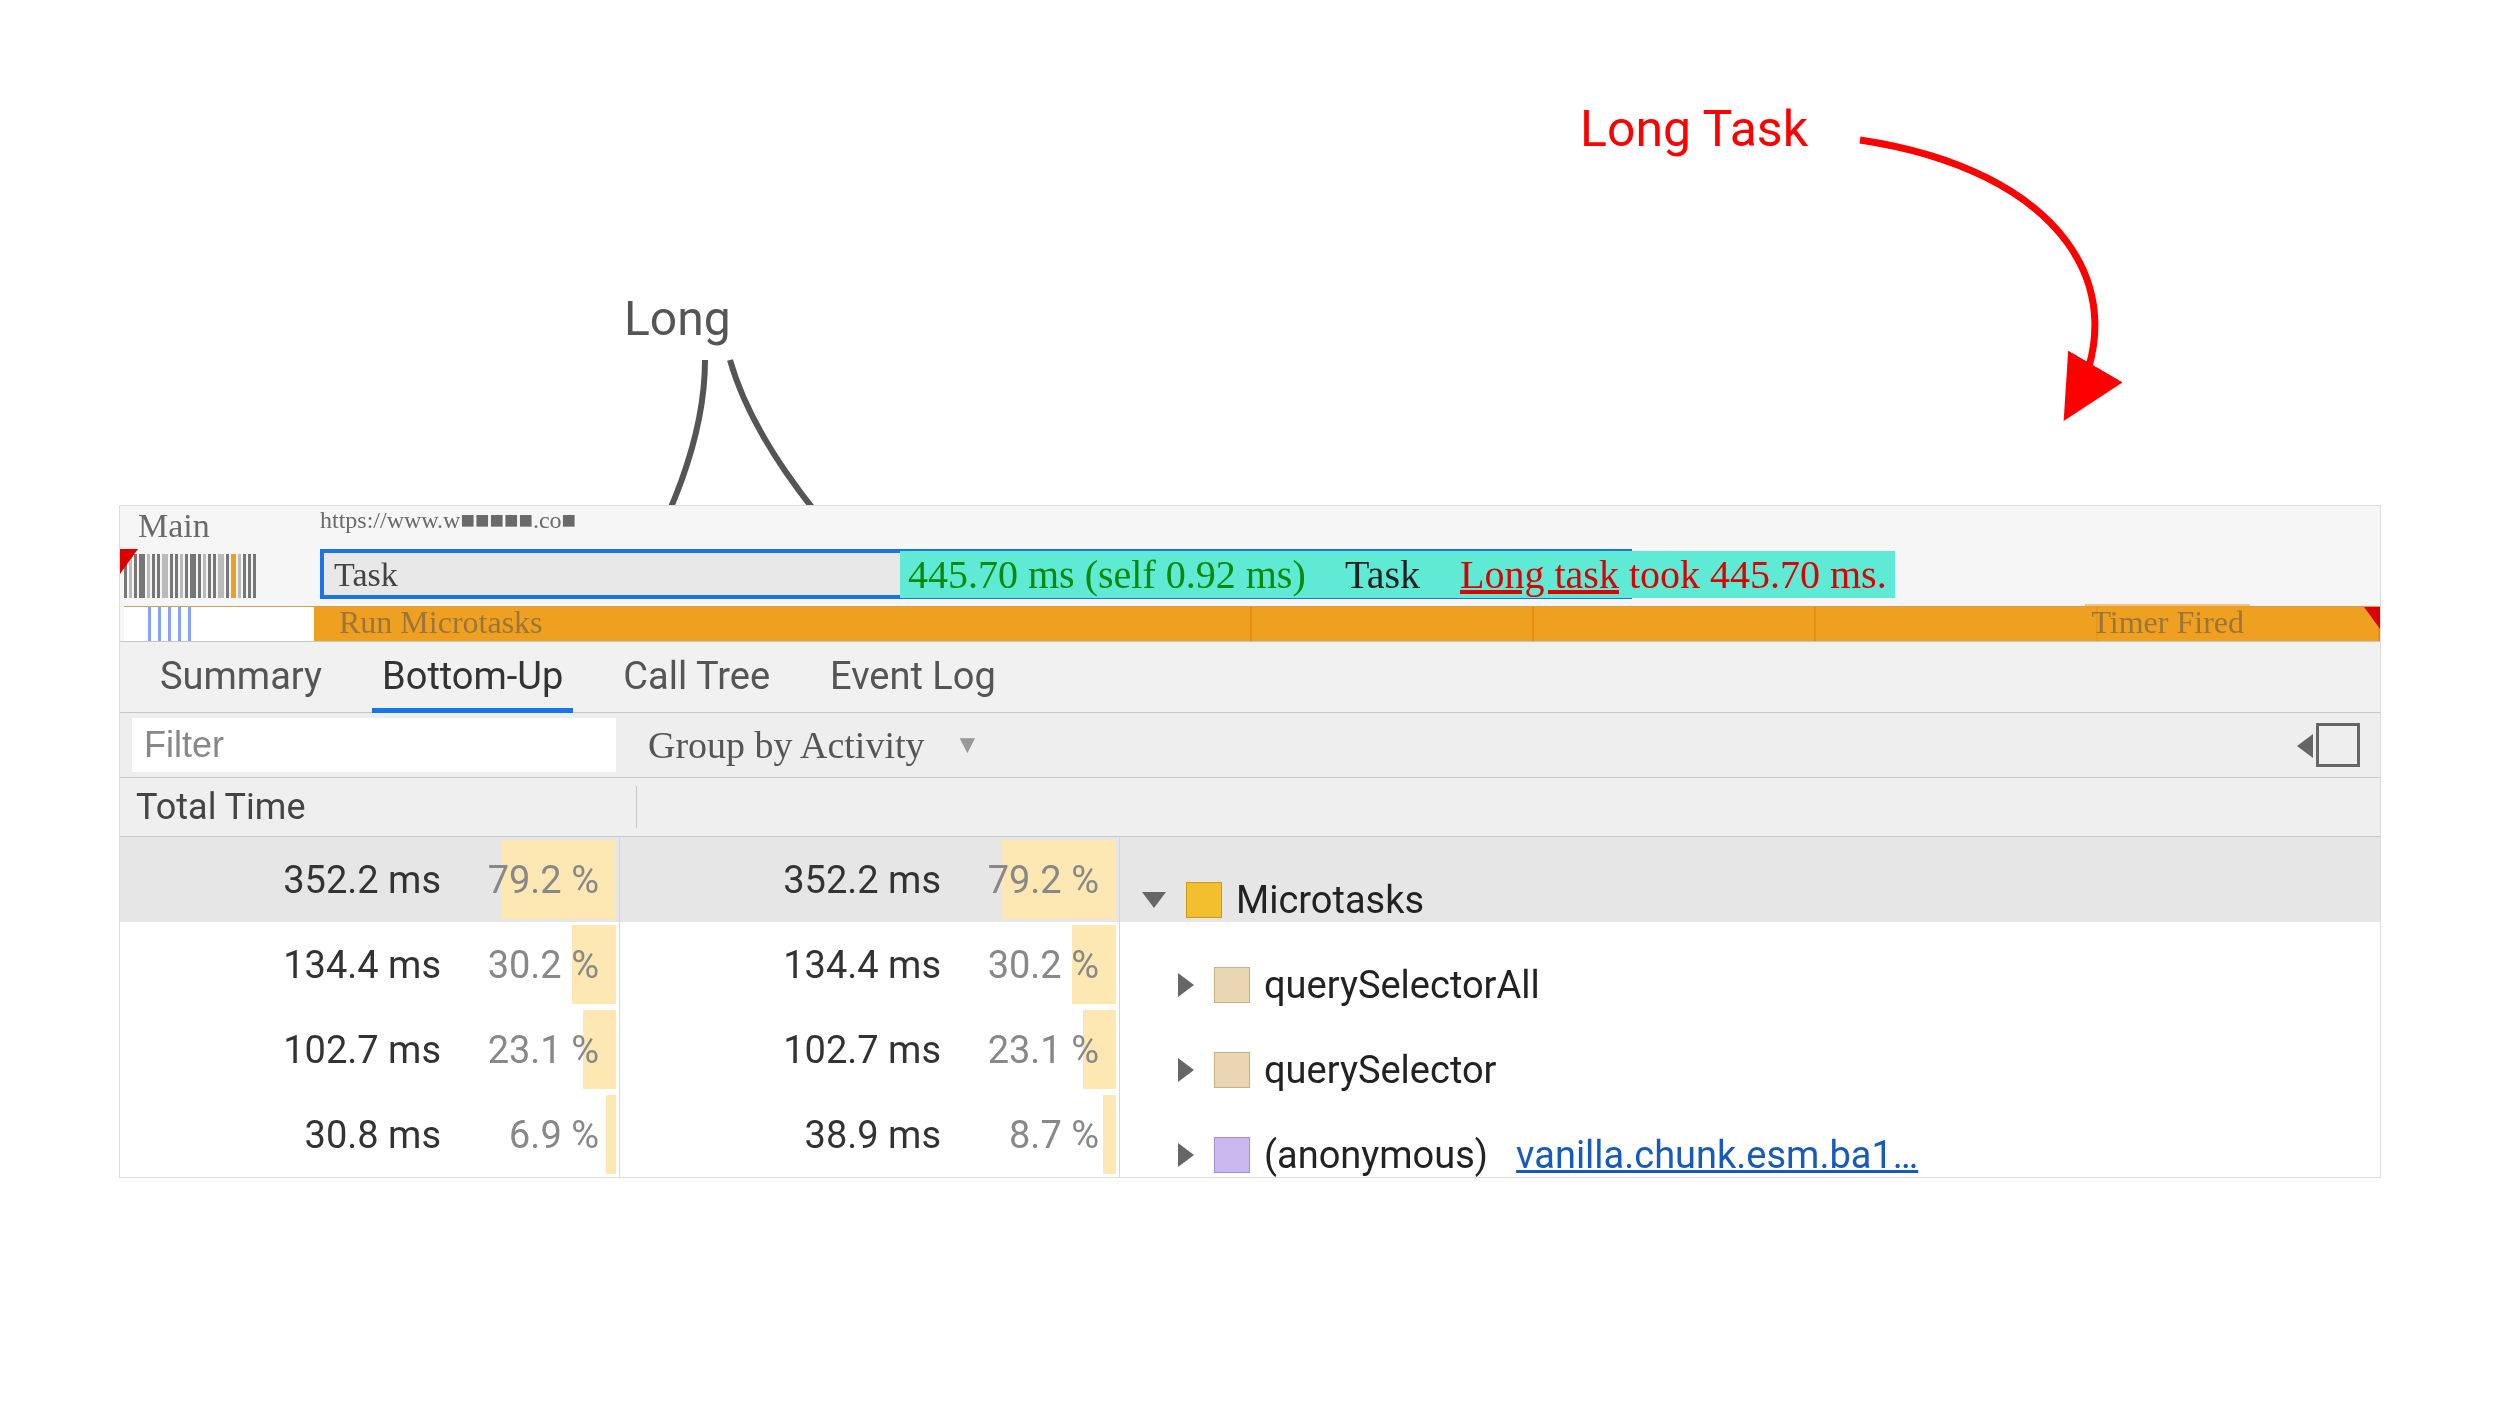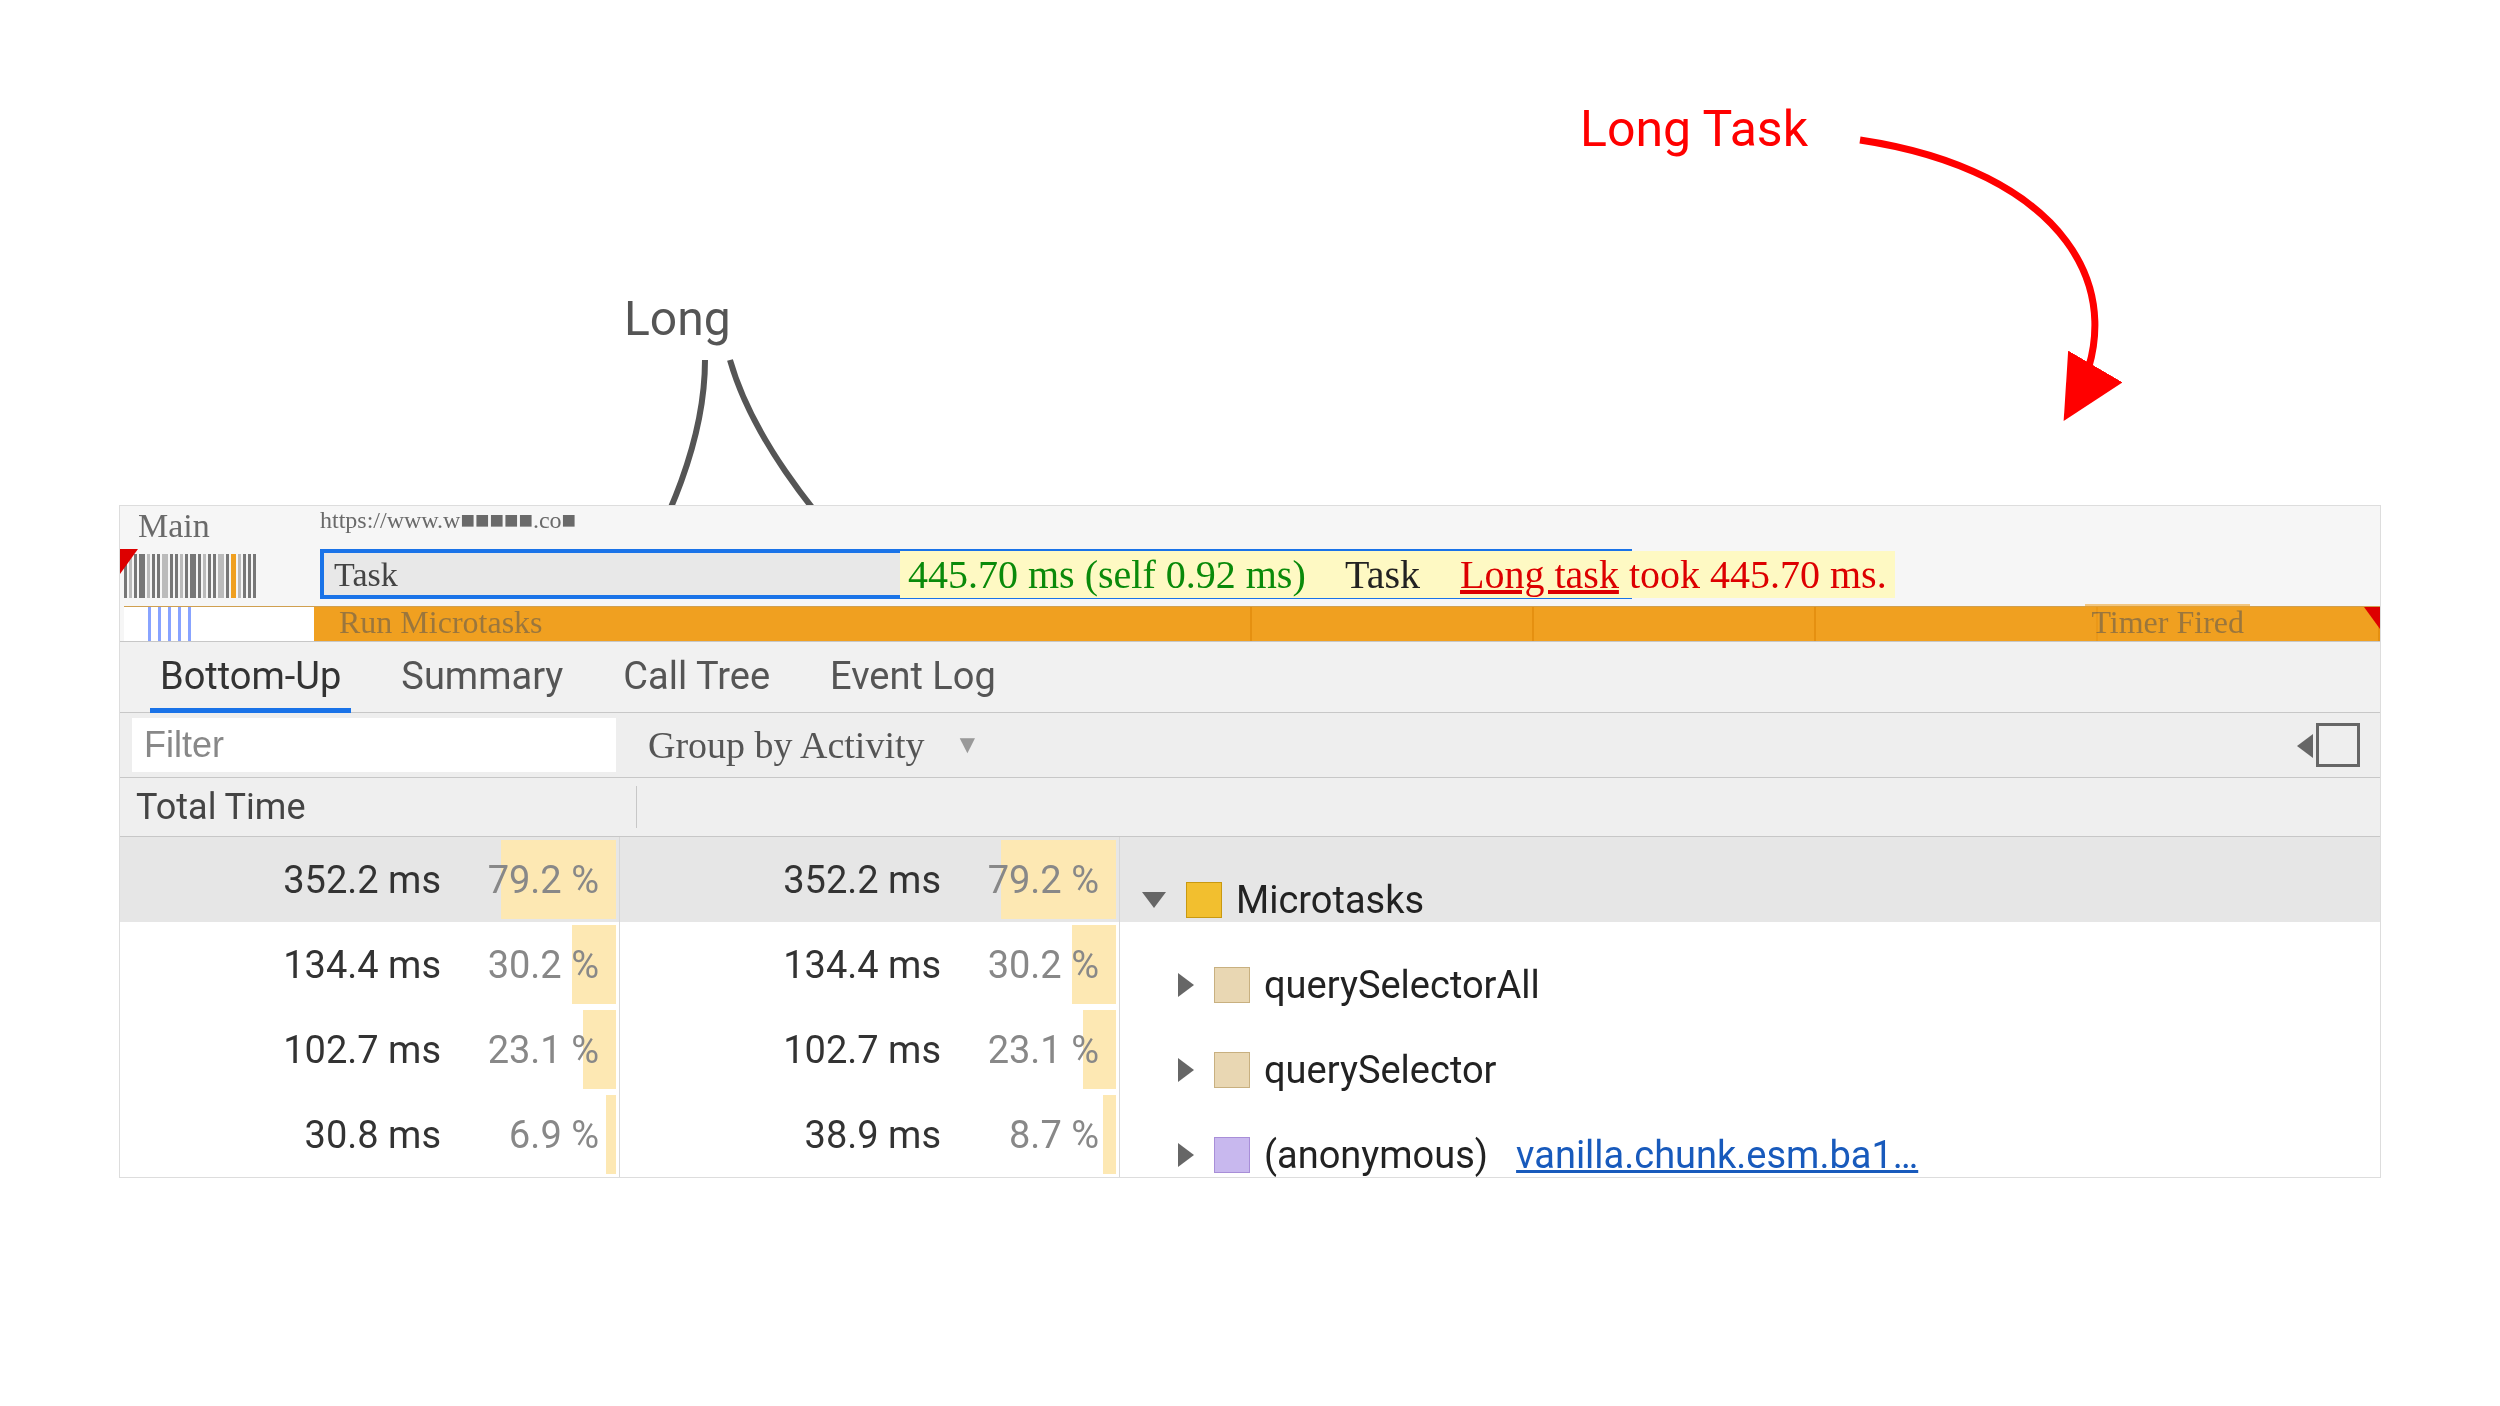--- a/index.html
+++ b/index.html
@@ -94,21 +94,21 @@
   .red-tri-l {
     position:absolute; left:0; top:43px; width:0;height:0;
     border-top: 25px solid #d00;
     border-right: 18px solid transparent;
   }
 
   .task-info {
     position: absolute;
     left: 780px; top: 45px;
     font-size: 40px;
-    background: #fef9c3;
+    background: #5eead4;
     padding: 0 8px;
   }
   .task-info .green { color: #0a8a0a; }
   .task-info .black { color: #222; }
   .task-info .redu { color: #d00; text-decoration: underline; text-decoration-color: #d00;}
 
   .micro-row {
     position: absolute;
     left: 4px; top: 100px; right: 0; height: 34px;
     background:
@@ -361,22 +361,22 @@
         <div class="stub-vbars"><span></span><span></span><span></span><span></span><span></span></div>
       </div>
       <div class="orange"></div>
       <div class="orangetx" style="opacity:.55">Run Microtasks</div>
       <div class="timerfired" style="opacity:.55">Timer Fired</div>
       <div class="red-tri-r"></div>
     </div>
   </div>
 
   <div class="tabs">
+    <div class="tab">Summary</div>
     <div class="tab active">Bottom-Up</div>
-    <div class="tab">Summary</div>
     <div class="tab">Call Tree</div>
     <div class="tab">Event Log</div>
   </div>
 
   <div class="toolbar">
     <input class="filter" placeholder="Filter" style="">
     <div class="groupby">
       <span>Group by Activity</span>
       <span class="tri">▼</span>
     </div>

